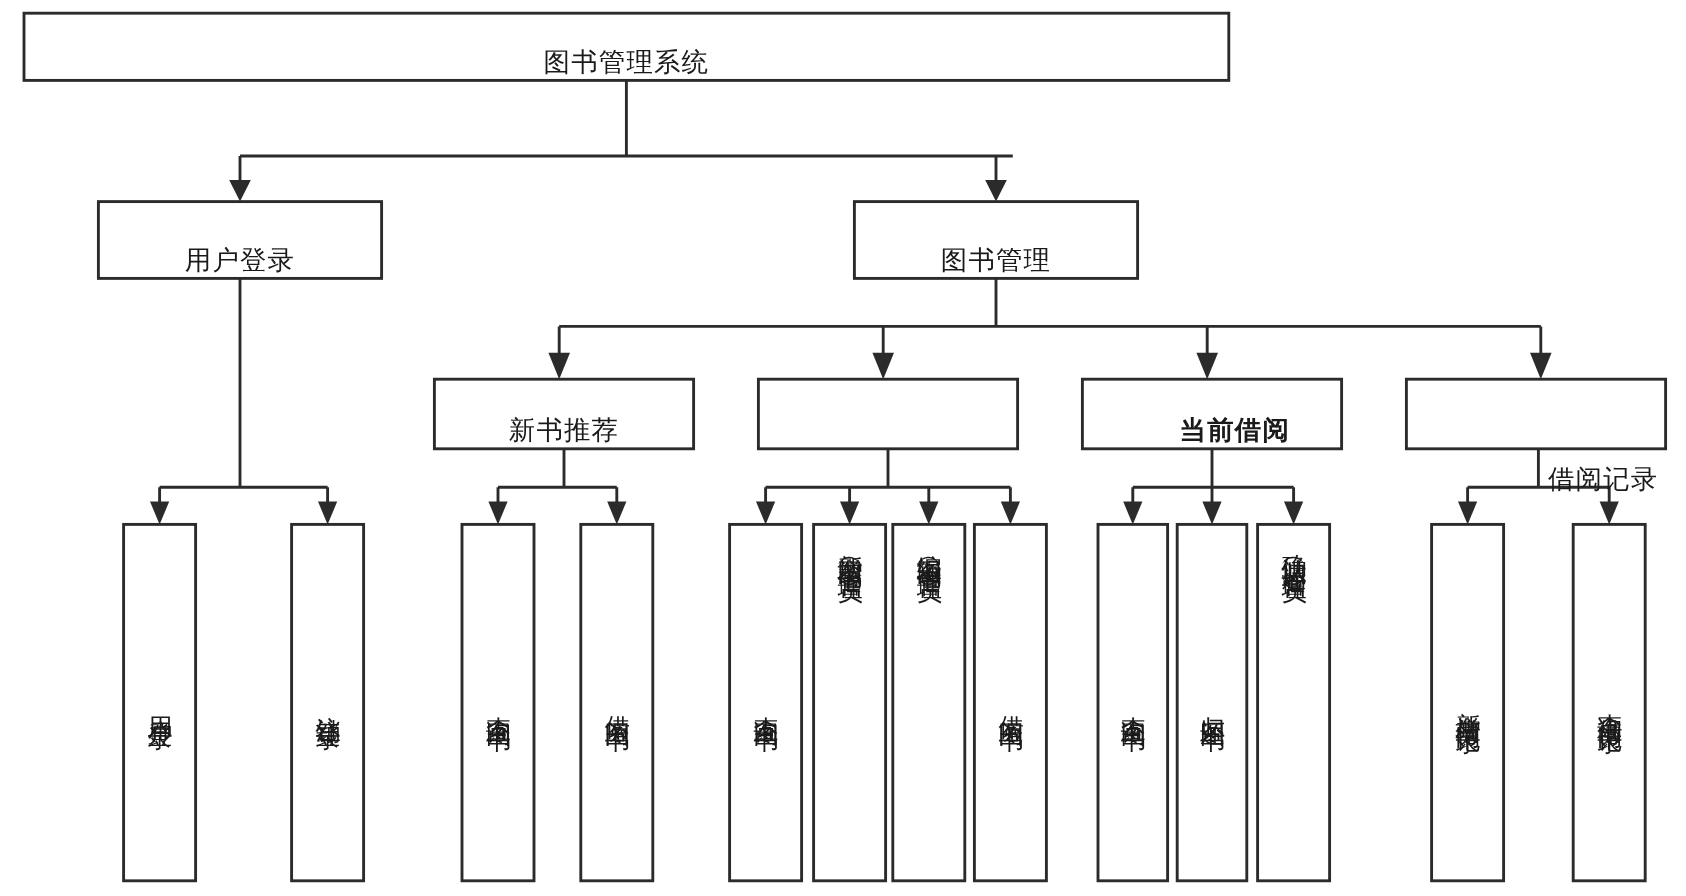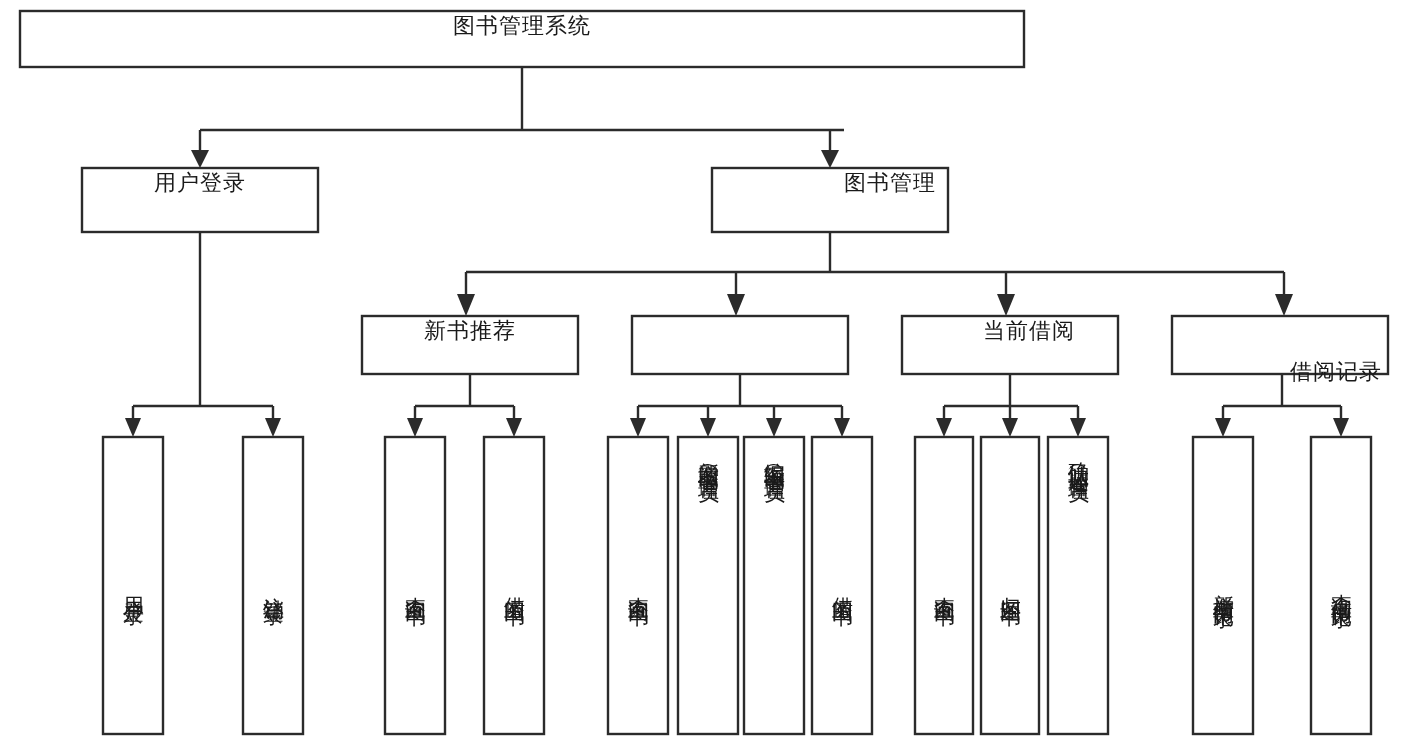--- a/index.html
+++ b/index.html
@@ -55,21 +55,21 @@
     font-family: "DejaVu Sans", "Liberation Sans", sans-serif;
     font-size: 21px;
     line-height: 1;
     color: #1a1a1a;
     letter-spacing: 3px;
     white-space: nowrap;
   }
   .hlabel-wrap {
     position: absolute;
     display: flex;
-    align-items: flex-start;
+    align-items: flex-end;
     justify-content: center;
     pointer-events: none;
   }
   .hlabel-text {
     font-family: "DejaVu Sans", "Liberation Sans", sans-serif;
     font-size: 22px;
     color: #1a1a1a;
     letter-spacing: 1px;
     white-space: nowrap;
   }
@@ -163,28 +163,28 @@
     <rect class="node-rect" x="1311" y="437" width="60" height="297"></rect>
   </svg>
 
   <div class="hlabel-wrap" style="left:20px;top:11px;width:1004px;height:56px;">
     <span class="hlabel-text">图书管理系统</span>
   </div>
 
   <div class="hlabel-wrap" style="left:82px;top:168px;width:236px;height:64px;">
     <span class="hlabel-text">用户登录</span>
   </div>
-  <div class="hlabel-wrap" style="left:744px;top:168px;width:236px;height:64px;padding-left:28px;">
+  <div class="hlabel-wrap" style="left:712px;top:168px;width:236px;height:64px;">
     <span class="hlabel-text">图书管理</span>
   </div>
 
   <div class="hlabel-wrap" style="left:362px;top:316px;width:216px;height:58px;">
     <span class="hlabel-text">新书推荐</span>
   </div>
-  <div class="hlabel-wrap" style="left:902px;top:316px;width:254px;height:58px;">
+  <div class="hlabel-wrap" style="left:902px;top:316px;width:254px;height:58px;font-weight:bold;">
     <span class="hlabel-text">当前借阅</span>
   </div>
   <div class="hlabel-wrap" style="left:1228px;top:316px;width:216px;height:58px;margin-top:41px;">
     <span class="hlabel-text">借阅记录</span>
   </div>
 
   <div class="vlabel-wrap" style="left:103px;top:437px;width:60px;height:297px;">
     <span class="vlabel-text">用户登录</span>
   </div>
   <div class="vlabel-wrap" style="left:243px;top:437px;width:60px;height:297px;">

